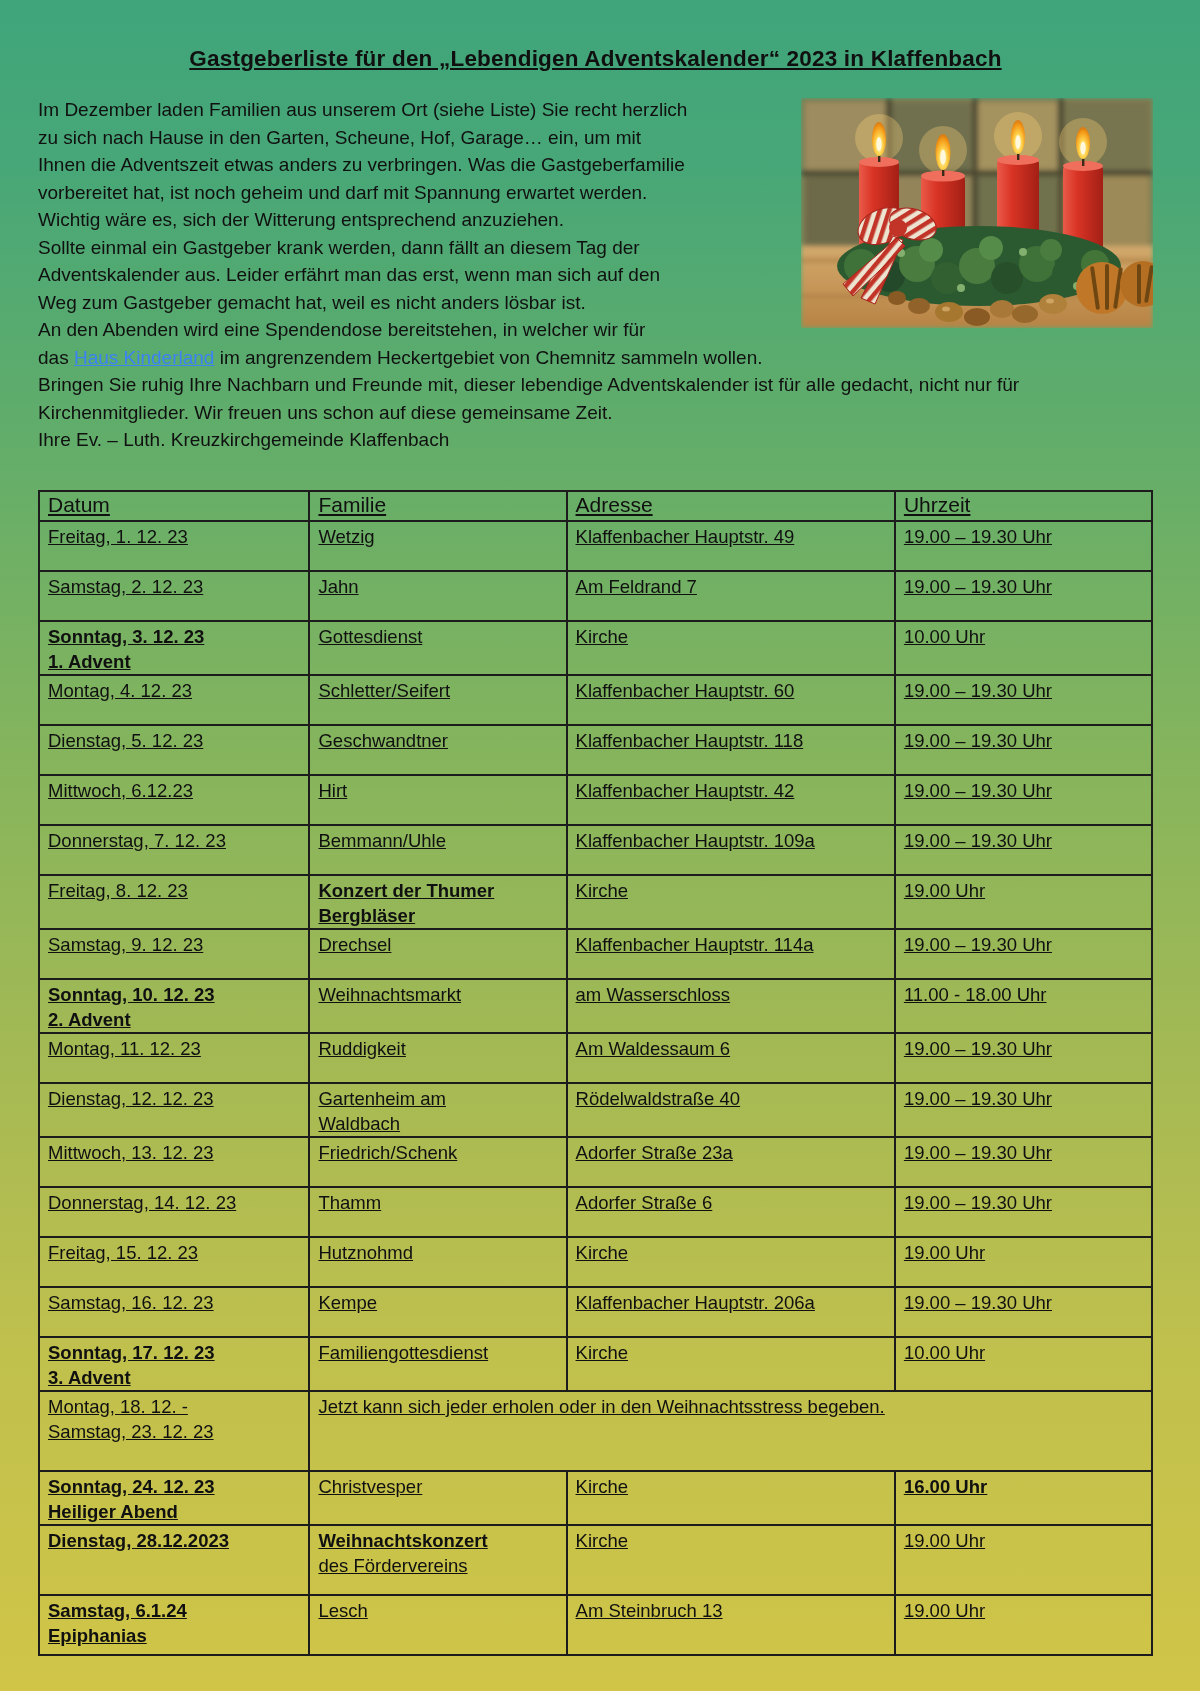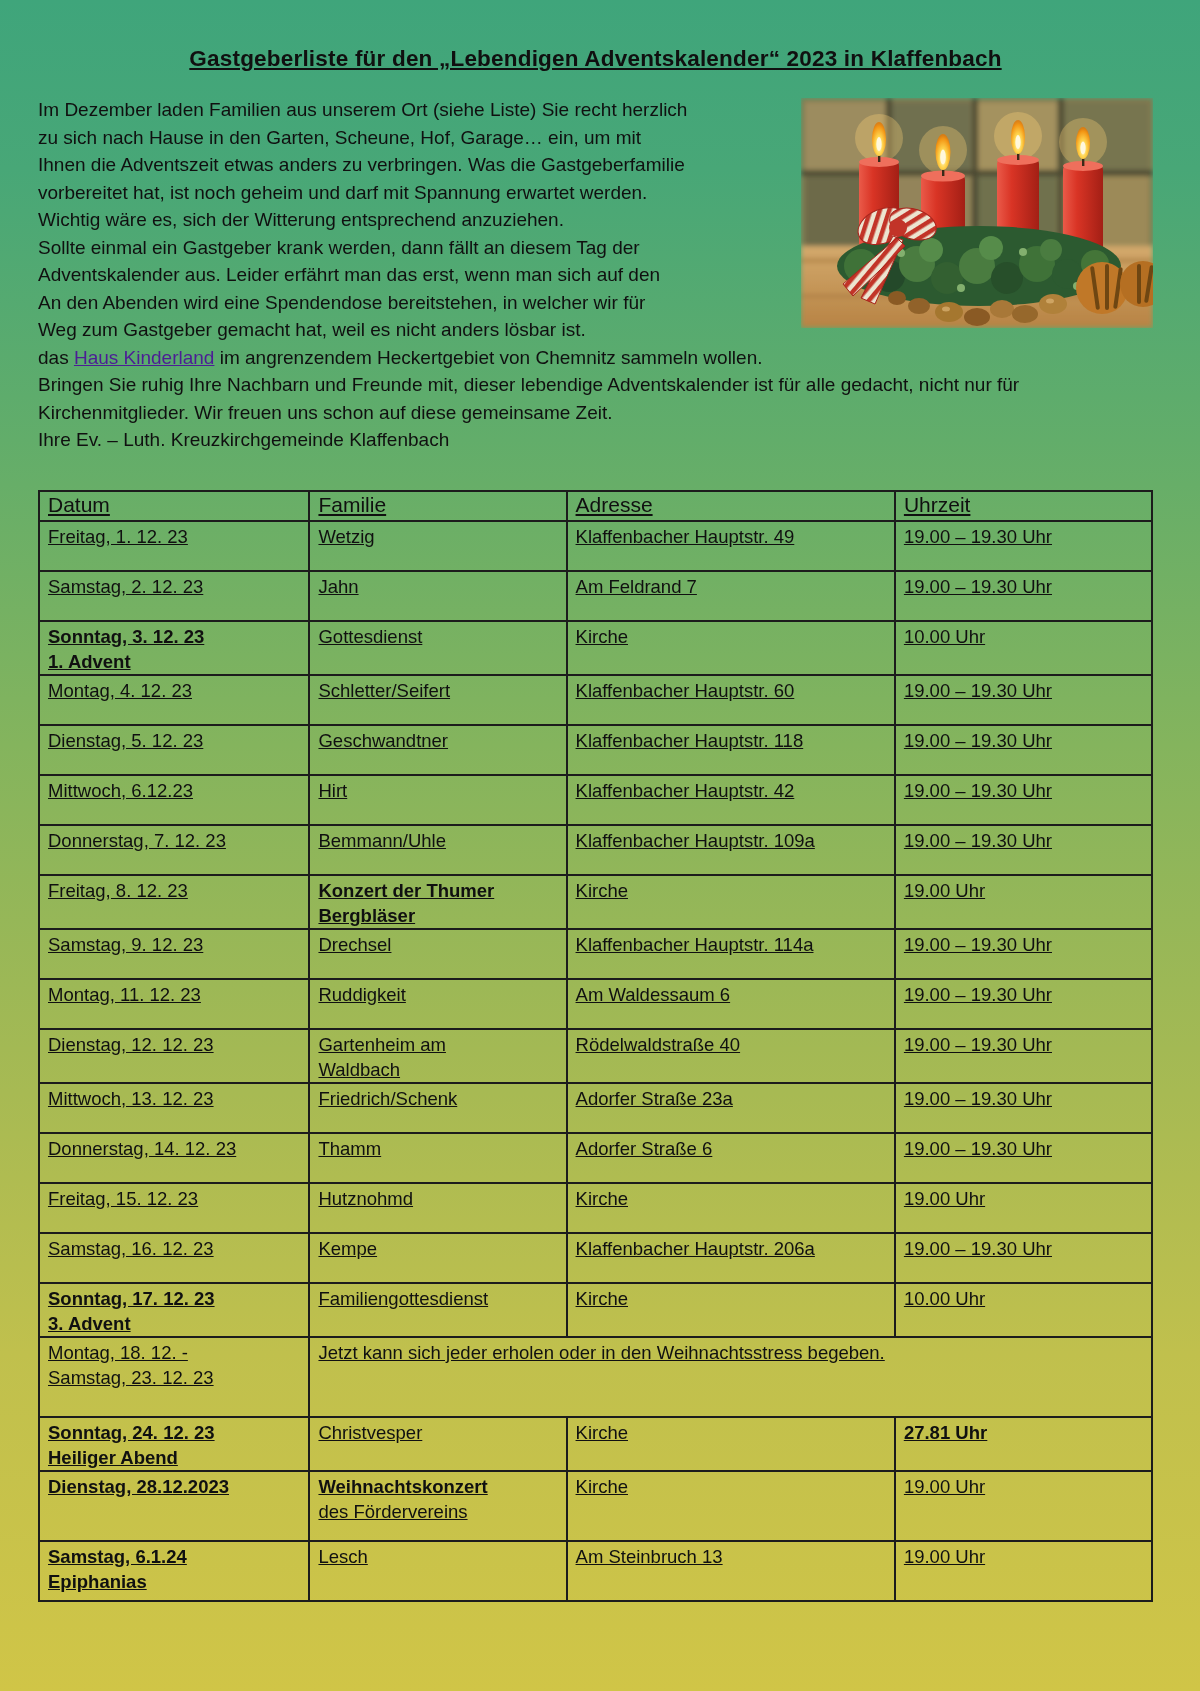--- a/index.html
+++ b/index.html
@@ -11,21 +11,21 @@
     -webkit-font-smoothing:antialiased;
   }
   .page{padding:46px 47px 0 38px;}
   .title{
     font-size:22.5px;font-weight:bold;text-align:center;
     text-decoration:underline;margin:0 0 24px 0;letter-spacing:.2px;
   }
   .intro{font-size:19px;line-height:27.5px;margin-top:12px;}
   .wreath-fig{float:right;width:352px;height:230px;margin:2px 0 12px 46px;display:block;}
   .intro-line{min-height:27.5px;}
-  .link{color:#4c1d95;text-decoration:underline;cursor:pointer;}
+  .link{color:#3b82f6;text-decoration:underline;cursor:pointer;}
   table.schedule{
     width:100%;border-collapse:collapse;margin-top:36px;
     table-layout:fixed;
     text-decoration:underline;
   }
   table.schedule col.c1{width:24.3%;}
   table.schedule col.c2{width:23.1%;}
   table.schedule col.c3{width:29.5%;}
   table.schedule col.c4{width:23.1%;}
   table.schedule th,table.schedule td{
@@ -179,22 +179,22 @@
       </g>
     </svg>
 
     <div class="intro-line">Im Dezember laden Familien aus unserem Ort (siehe Liste) Sie recht herzlich</div>
     <div class="intro-line">zu sich nach Hause in den Garten, Scheune, Hof, Garage… ein, um mit</div>
     <div class="intro-line">Ihnen die Adventszeit etwas anders zu verbringen. Was die Gastgeberfamilie</div>
     <div class="intro-line">vorbereitet hat, ist noch geheim und darf mit Spannung erwartet werden.</div>
     <div class="intro-line">Wichtig wäre es, sich der Witterung entsprechend anzuziehen.</div>
     <div class="intro-line">Sollte einmal ein Gastgeber krank werden, dann fällt an diesem Tag der</div>
     <div class="intro-line">Adventskalender aus. Leider erfährt man das erst, wenn man sich auf den</div>
+    <div class="intro-line">Weg zum Gastgeber gemacht hat, weil es nicht anders lösbar ist.</div>
     <div class="intro-line">An den Abenden wird eine Spendendose bereitstehen, in welcher wir für</div>
-    <div class="intro-line">Weg zum Gastgeber gemacht hat, weil es nicht anders lösbar ist.</div>
     <div class="intro-line"><span>das </span><a class="link">Haus Kinderland</a><span> im angrenzendem Heckertgebiet von Chemnitz sammeln wollen.</span></div>
     <div class="intro-line">Bringen Sie ruhig Ihre Nachbarn und Freunde mit, dieser lebendige Adventskalender ist für alle gedacht, nicht nur für</div>
     <div class="intro-line">Kirchenmitglieder.   Wir freuen uns schon auf diese gemeinsame Zeit.</div>
     <div class="intro-line">Ihre Ev. – Luth. Kreuzkirchgemeinde Klaffenbach</div>
   </div>
 
   <table class="schedule">
     <colgroup>
         <col class="c1">
         <col class="c2">
@@ -331,20 +331,35 @@
         <td class="c-familie">
             <span class="l1">Drechsel</span>
           </td>
         <td class="c-adresse">
             <span class="l1">Klaffenbacher Hauptstr. 114a</span>
           </td>
         <td class="c-uhrzeit">
             <span class="l1">19.00 – 19.30 Uhr</span>
           </td>
       </tr>
+      <tr class="row bold-datum">
+        <td class="c-datum">
+            <span class="l1">Sonntag, 10. 12. 23</span>
+            <span class="l2">2. Advent</span>
+          </td>
+        <td class="c-familie">
+            <span class="l1">Weihnachtsmarkt</span>
+          </td>
+        <td class="c-adresse">
+            <span class="l1">am Wasserschloss</span>
+          </td>
+        <td class="c-uhrzeit">
+            <span class="l1">11.00 - 18.00 Uhr</span>
+          </td>
+      </tr>
       <tr class="row">
         <td class="c-datum">
             <span class="l1">Montag, 11. 12. 23</span>
           </td>
         <td class="c-familie">
             <span class="l1">Ruddigkeit</span>
           </td>
         <td class="c-adresse">
             <span class="l1">Am Waldessaum 6</span>
           </td>
@@ -450,21 +465,21 @@
             <span class="l1">Sonntag, 24. 12. 23</span>
             <span class="l2">Heiliger Abend</span>
           </td>
         <td class="c-familie">
             <span class="l1">Christvesper</span>
           </td>
         <td class="c-adresse">
             <span class="l1">Kirche</span>
           </td>
         <td class="c-uhrzeit bold">
-            <span class="l1 u">27.81 Uhr</span>
+            <span class="l1 u">16.00 Uhr</span>
           </td>
       </tr>
       <tr class="row h70 bold-datum">
         <td class="c-datum">
             <span class="l1">Dienstag, 28.12.2023</span>
           </td>
         <td>
             <span class="l1 bold">Weihnachtskonzert</span>
             <span class="l2">des Fördervereins</span>
           </td>

